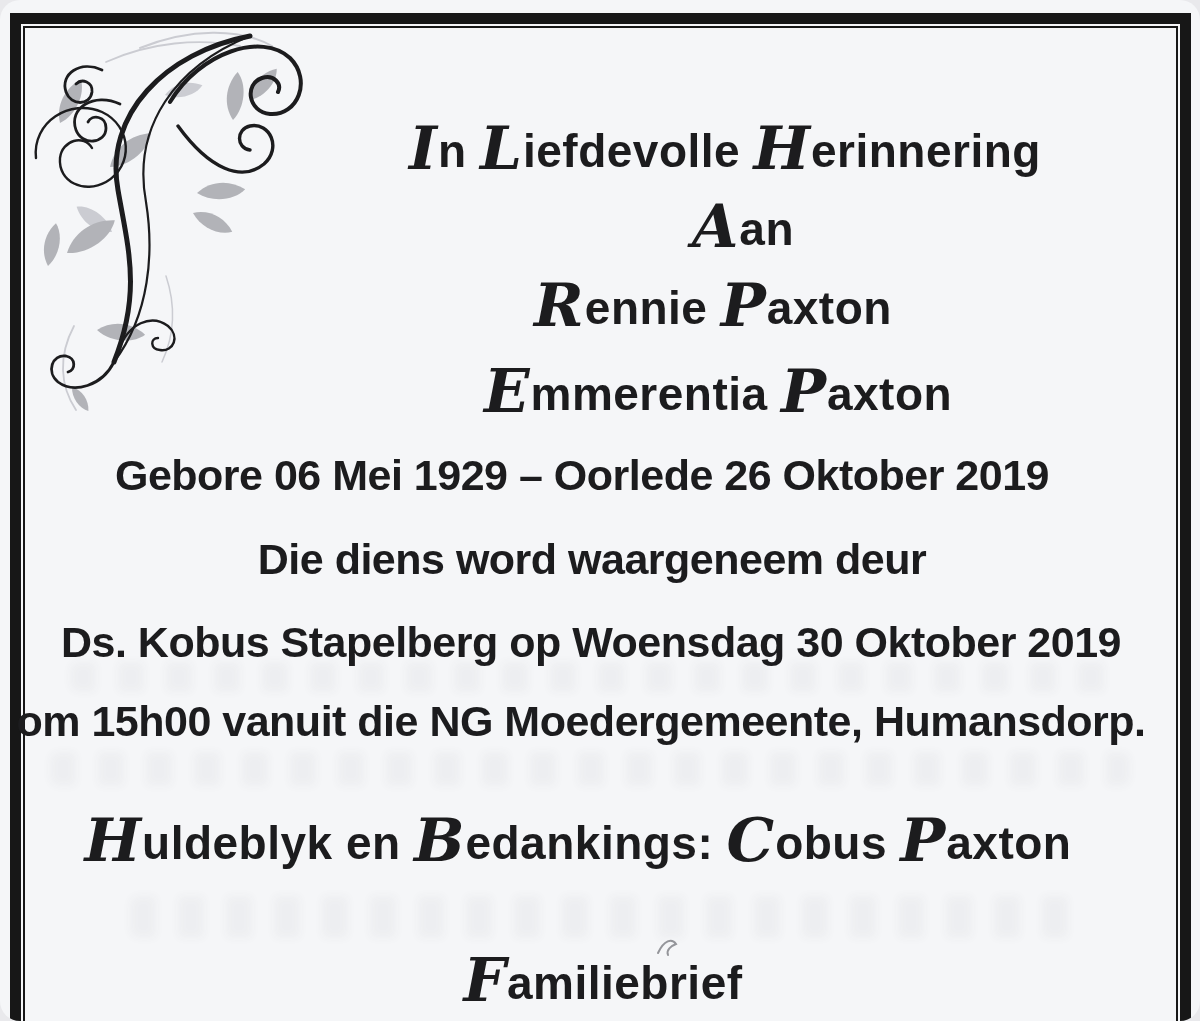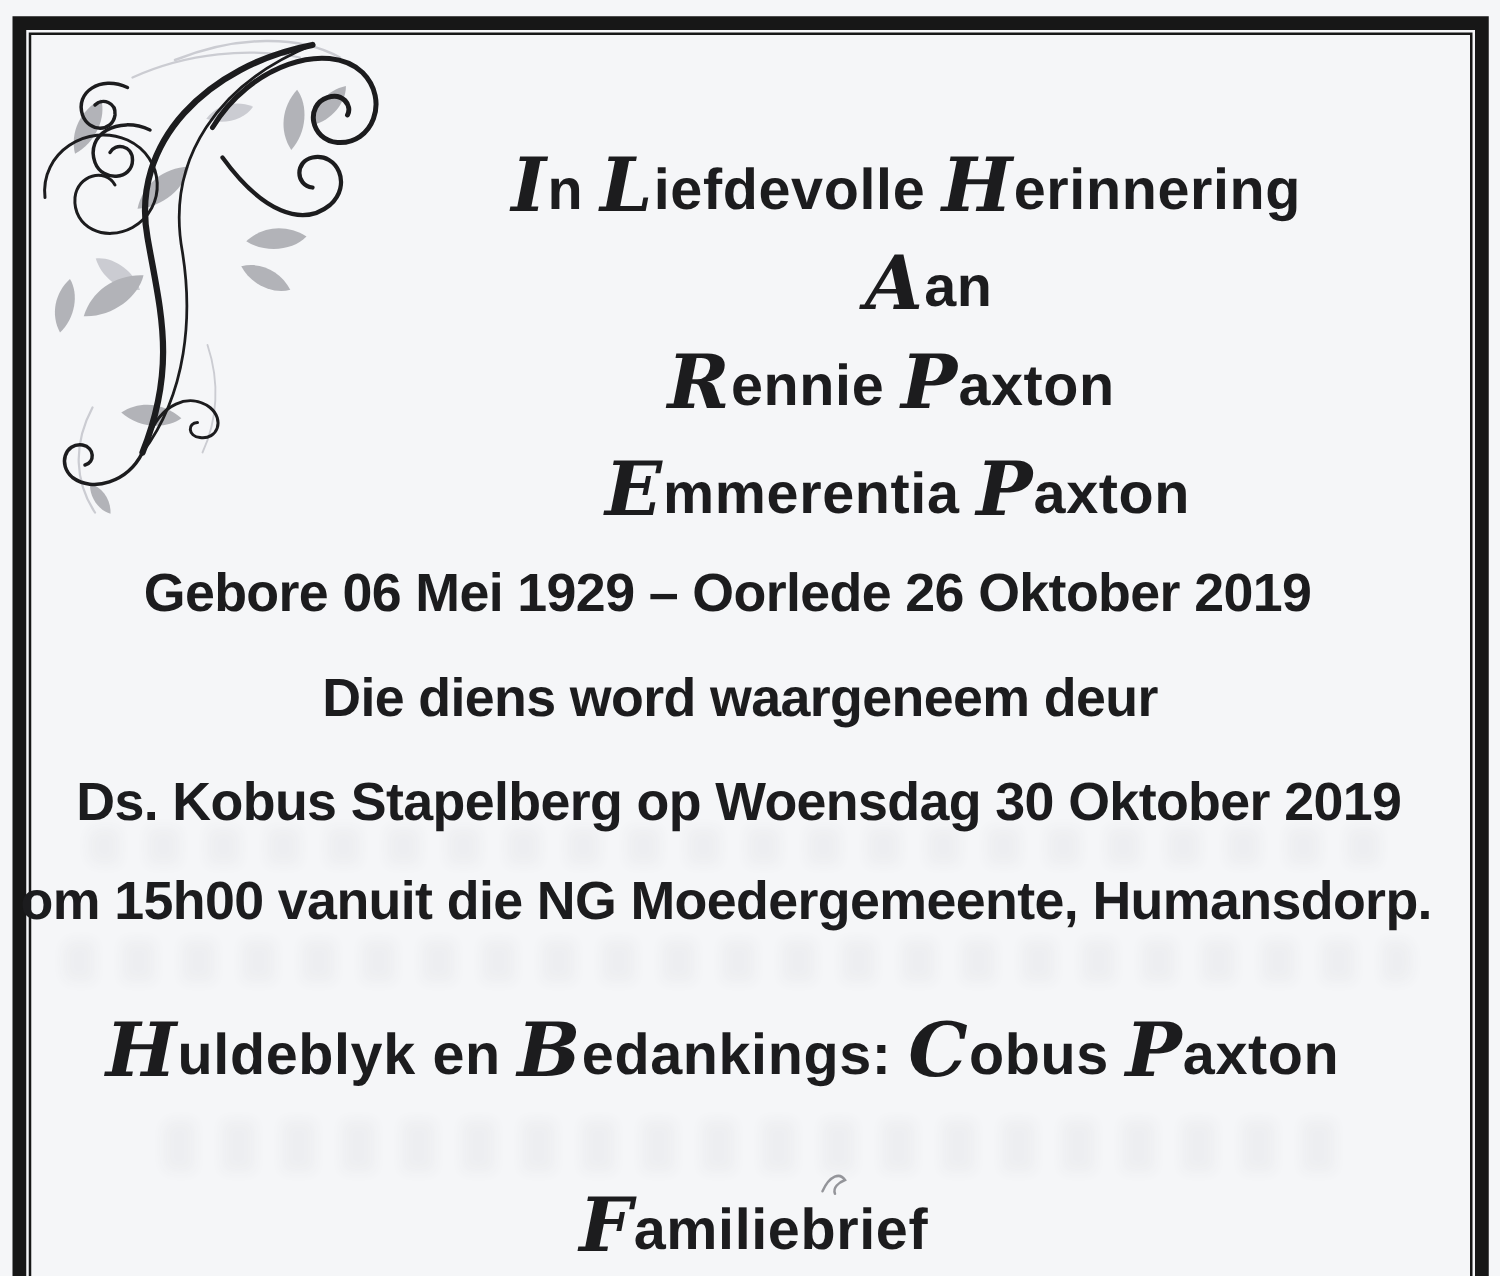--- a/index.html
+++ b/index.html
@@ -3,20 +3,21 @@
 <meta charset="utf-8">
 <style>
   html,body { margin:0; padding:0; background:#e9e9ec; }
   .page {
     position:relative;
     width:1200px; height:1021px;
     overflow:hidden;
     background: var(--paper, #f5f6f8);
     font-family:"Liberation Sans", sans-serif;
     color: var(--ink, #1c1c1e);
+    border-radius: 20px;
   }
   
   .frame-outer {
     position:absolute; left:10px; top:13px; right:9px; bottom:-26px;
     border:11px solid var(--border, #171717);
   }
   .frame-inner {
     position:absolute; left:2px; top:2px; right:2px; bottom:-10px;
     border:2px solid var(--border, #171717);
   }

